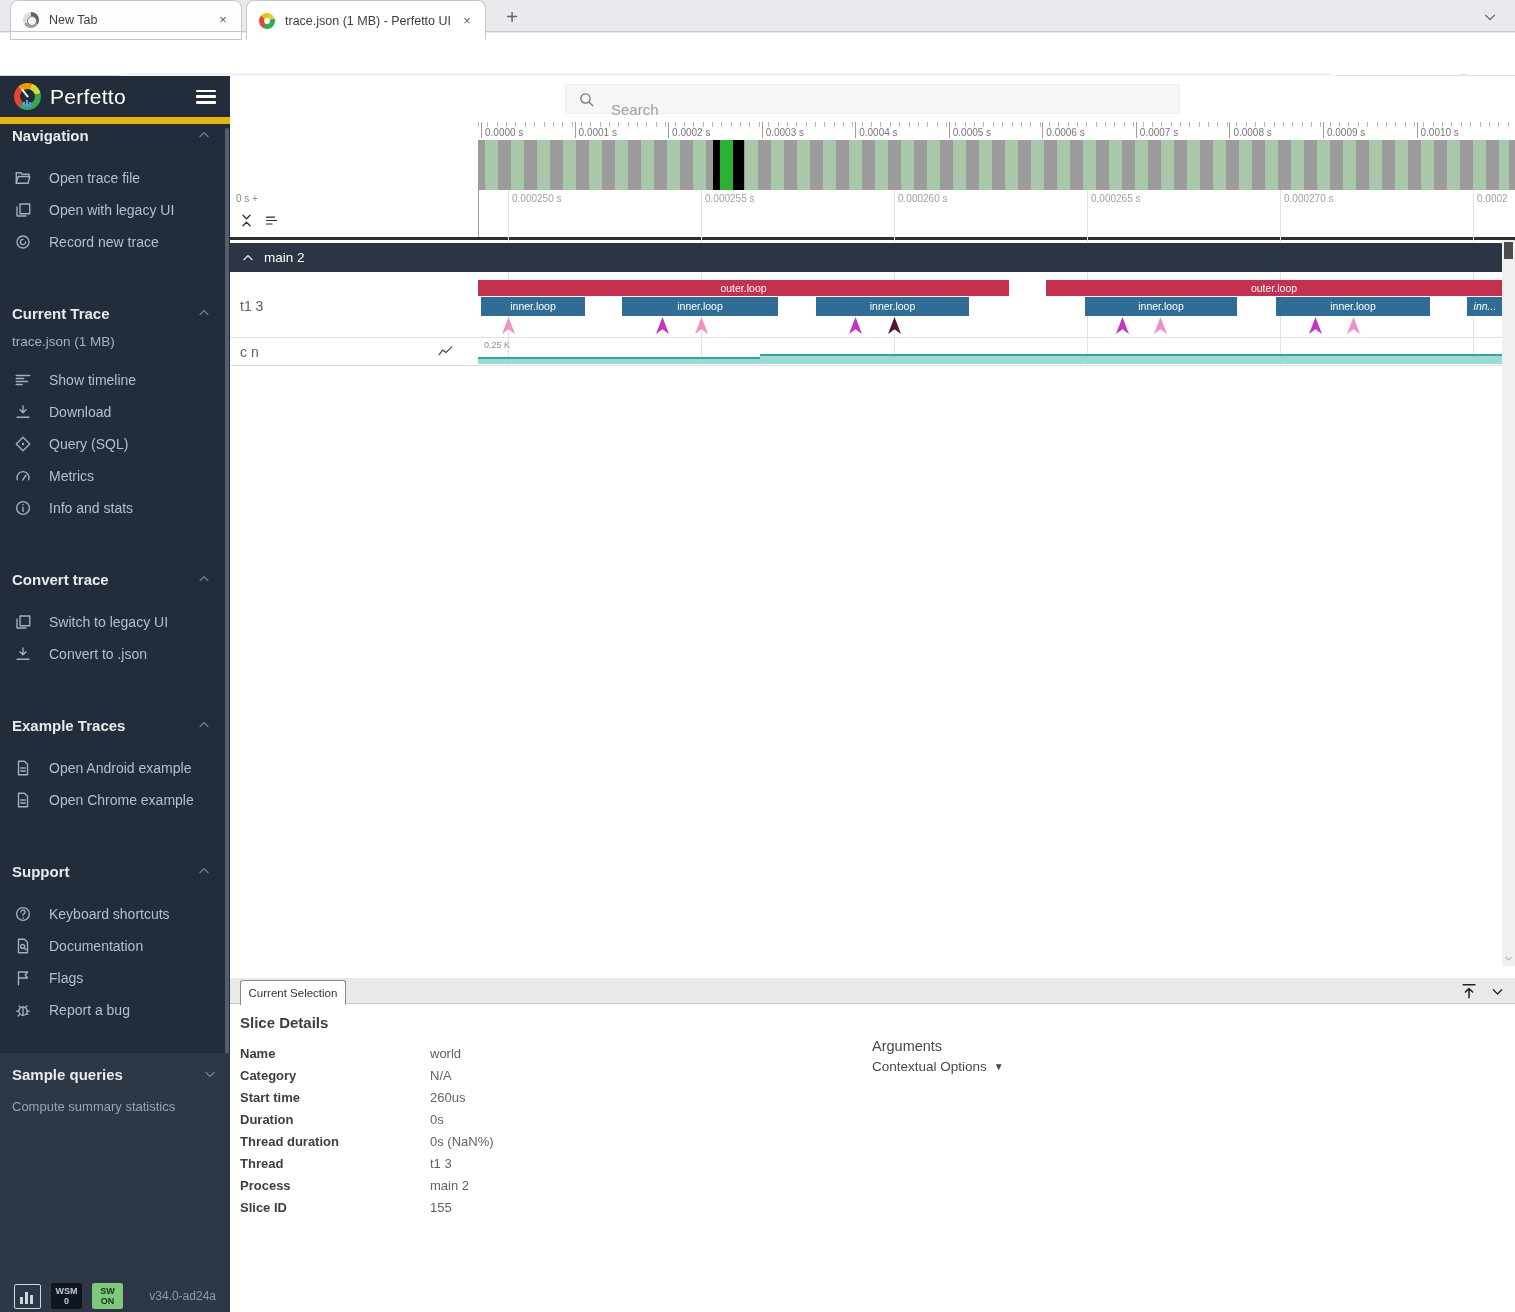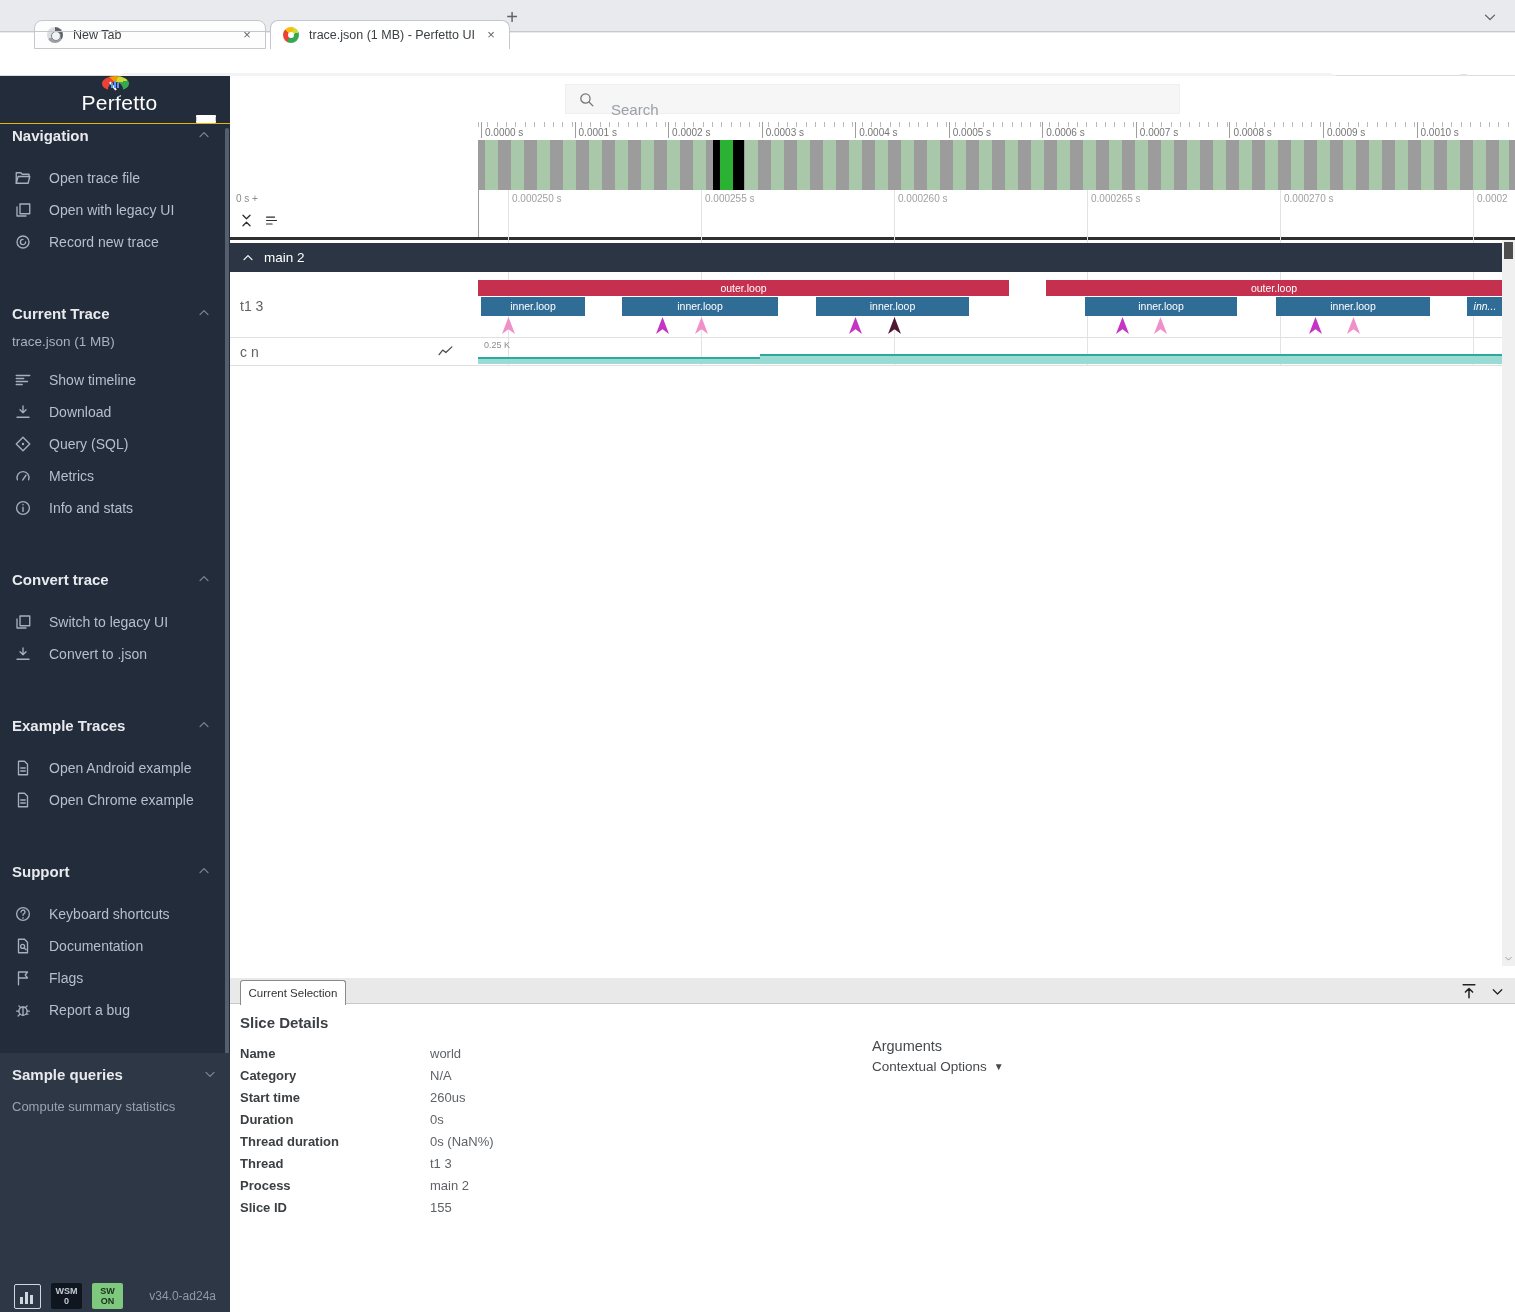--- a/index.html
+++ b/index.html
@@ -7,22 +7,22 @@
   #screen {
     position:relative; width:1515px; height:1312px; overflow:hidden;
     font-family:"Liberation Sans", sans-serif; background:#fff;
   }
   .abs { position:absolute; }
   svg.i { width:100%; height:100%; display:block; }
 
   
   #tabstrip { left:0; top:0; width:1515px; height:33px; background:#e8eaed; }
   .strip-line { position:absolute; left:0; top:31px; width:1515px; height:1px; background:#c4c7cc; z-index:2; }
-  .tab { position:absolute; top:20px; height:29px; background:#fdfdfd; border:1px solid #c4c7cc;
-         border-radius:8px 8px 0 0; display:flex; align-items:center; padding:0 10px 0 12px;margin-left:24px; }
+  .tab { position:absolute; top:0; height:40px; background:#fdfdfd; border:1px solid #c4c7cc;
+         border-radius:8px 8px 0 0; display:flex; align-items:center; padding:0 10px 0 12px; }
   #tab-1 { left:10px; width:232px; z-index:1; }
   #tab-2 { left:246px; width:240px; z-index:3; background:#fff; border-bottom:none; }
   .tab-title { font-size:12.5px; color:#3c4043; white-space:nowrap; overflow:hidden; flex:1; margin-left:10px; }
   .tab-close { width:16px; height:16px; font-size:13px; line-height:16px; text-align:center; color:#5f6368; border-radius:50%; }
   .favicon { width:16px; height:16px; border-radius:50%; position:relative; flex:0 0 16px; }
   .fav-gray { background:conic-gradient(#5f6368 0 120deg, #9aa0a6 120deg 240deg, #dadce0 240deg 360deg); }
   .fav-gray::after { content:""; position:absolute; left:4px; top:4px; width:8px; height:8px; border-radius:50%; background:#f1f3f4; border:1px solid #80868b; }
   .fav-perfetto { background:conic-gradient(from 210deg, #ea4335 0 100deg, #fbbc04 100deg 170deg, #cddc39 170deg 220deg, #34a853 220deg 360deg); }
   .fav-perfetto::after { content:""; position:absolute; left:5px; top:5px; width:6px; height:6px; border-radius:50%; background:#fff; }
   #new-tab-btn { left:500px; top:6px; width:24px; height:24px; color:#5f6368; font-size:20px; line-height:22px; text-align:center; border-radius:50%; }
@@ -35,21 +35,21 @@
              display:flex; align-items:center; padding:0 14px; }
   #lock-icon { width:14px; height:14px; color:#5f6368; margin-right:9px; }
   .url { font-size:14px; white-space:nowrap; }
   .url-domain { color:#202124; }
   .url-path { color:#5f6368; }
   .tb-icon { position:absolute; top:44px; width:21px; height:21px; color:#5f6368; }
   #avatar-btn { position:absolute; left:1450px; top:41px; width:27px; height:27px; border-radius:50%; background:#dde1e6; color:#5f6368; padding:3px; }
 
   
   #sidebar { left:0; top:76px; width:230px; height:1236px; background:#232c3b; color:#b7bfcb; }
-  #logo-row { position:absolute; left:0; top:0; width:230px; height:48px; display:flex; align-items:center; padding:0 14px; border-bottom:1px solid #eab308;flex-direction:column; }
+  #logo-row { position:absolute; left:0; top:0; width:230px; height:48px; display:flex; align-items:center; padding:0 14px; border-bottom:7px solid #eab308; }
   #logo-icon { width:27px; height:27px; border-radius:50%; position:relative;
                background:conic-gradient(from 220deg, #ea4335 0 95deg, #f29900 95deg 160deg, #cddc39 160deg 215deg, #34a853 215deg 360deg); }
   #logo-icon::after { content:""; position:absolute; left:6px; top:6px; width:15px; height:15px; border-radius:50%; background:#232c3b; }
   #logo-needle { position:absolute; left:13px; top:4px; width:2px; height:10px; background:#fff; transform:rotate(-38deg); transform-origin:50% 100%; z-index:2; }
   .logo-bar { position:absolute; bottom:3px; width:2px; background:#5e97f6; z-index:2; }
   #logo-title { font-size:21px; font-weight:400; color:#ffffff; margin-left:9px; letter-spacing:.3px; }
   #menu-icon { margin-left:auto; width:20px; height:14px; display:flex; flex-direction:column; justify-content:space-between; }
   #menu-icon span { display:block; height:2.5px; background:#fff; border-radius:1px; }
 
   #side-scrollbar { position:absolute; right:1px; top:52px; width:4px; height:1150px; background:#555e6d; border-radius:2px; }

